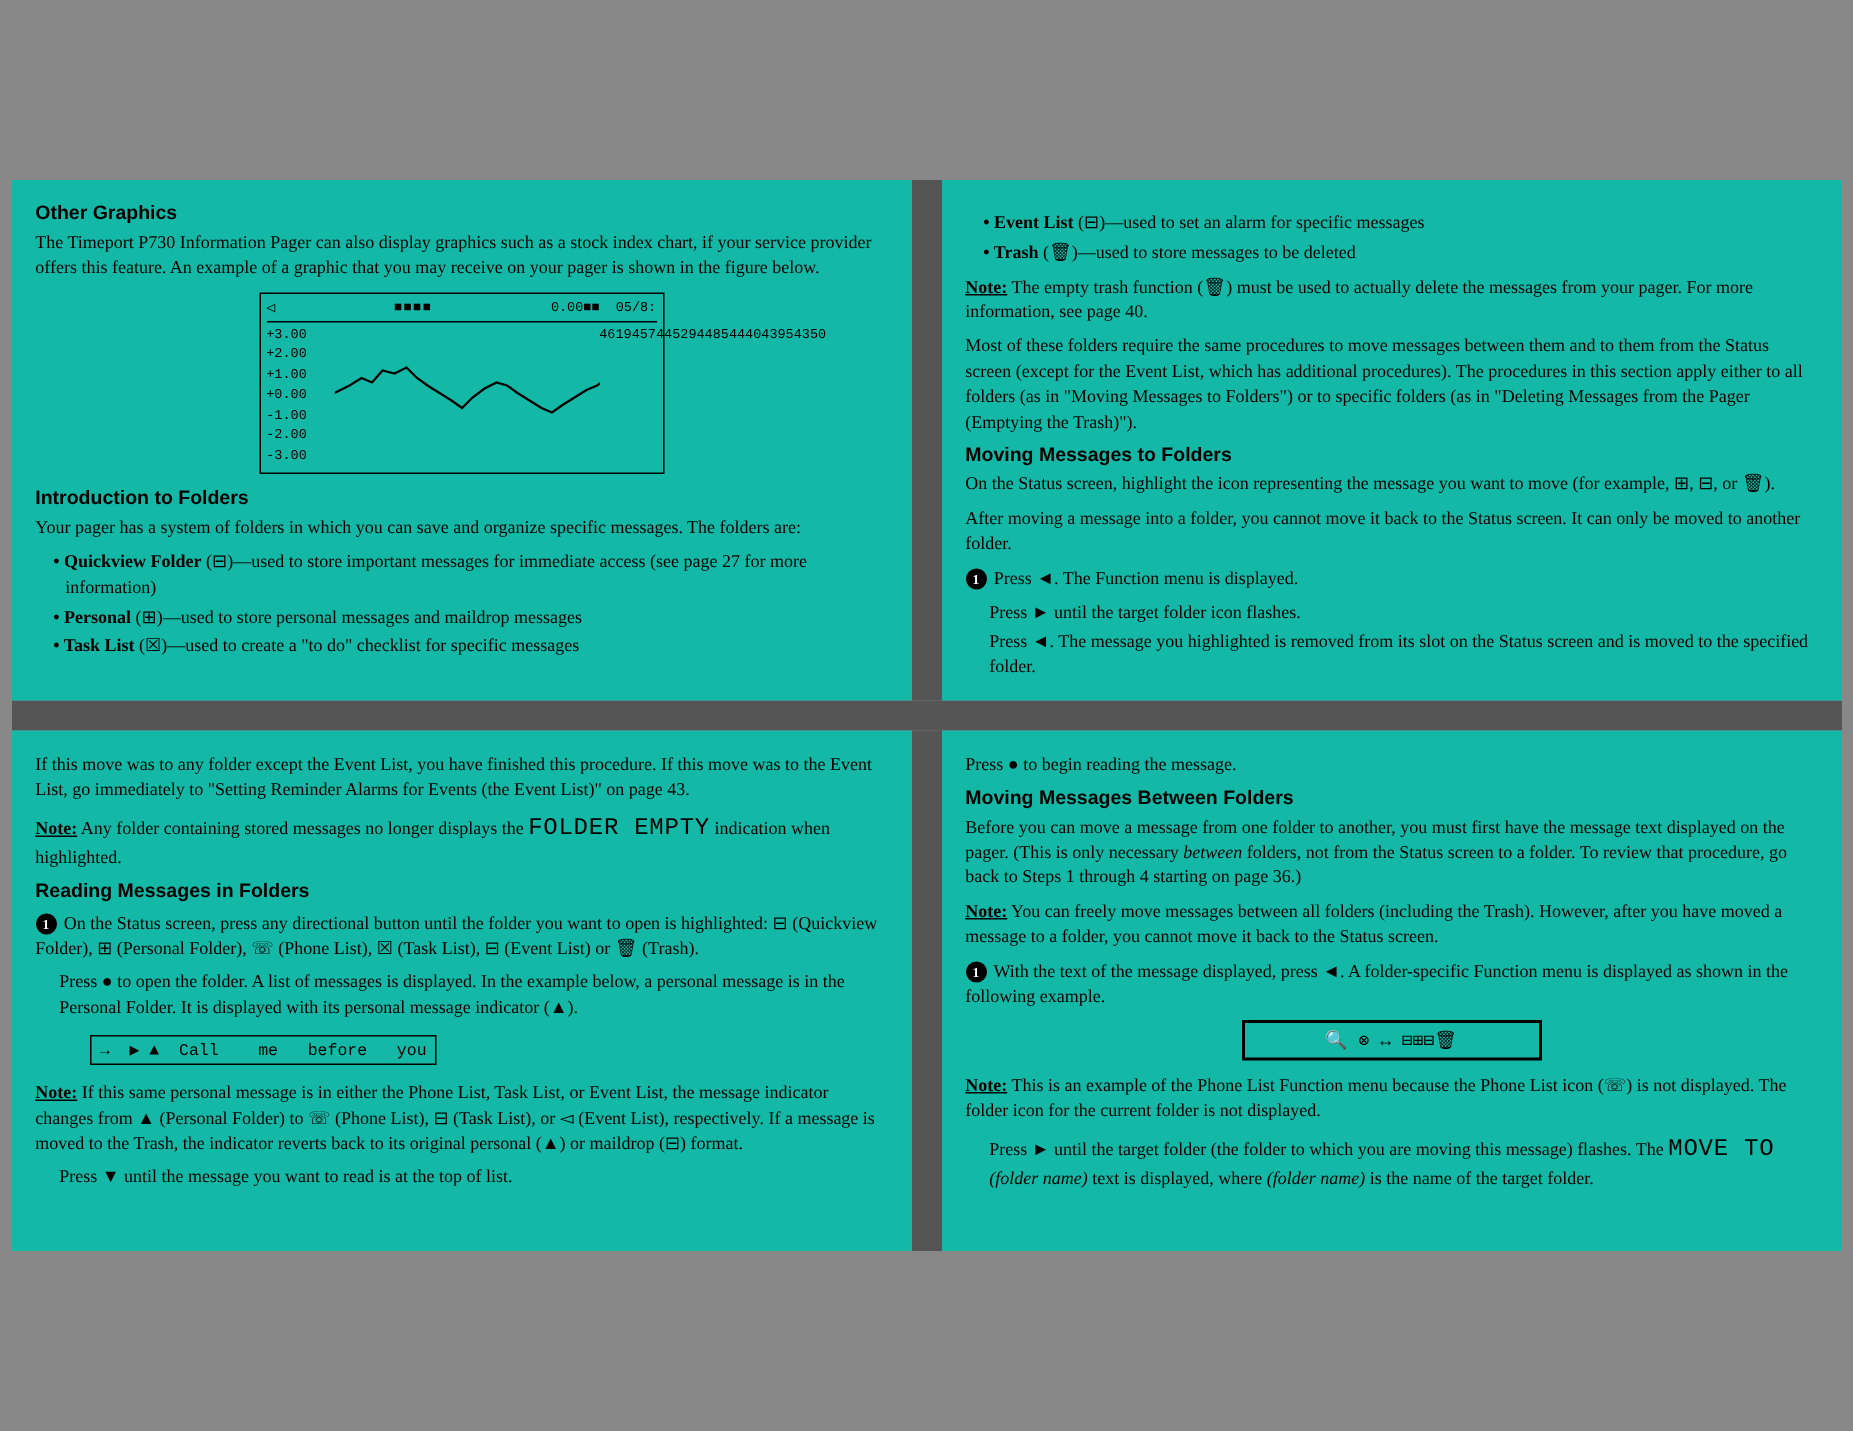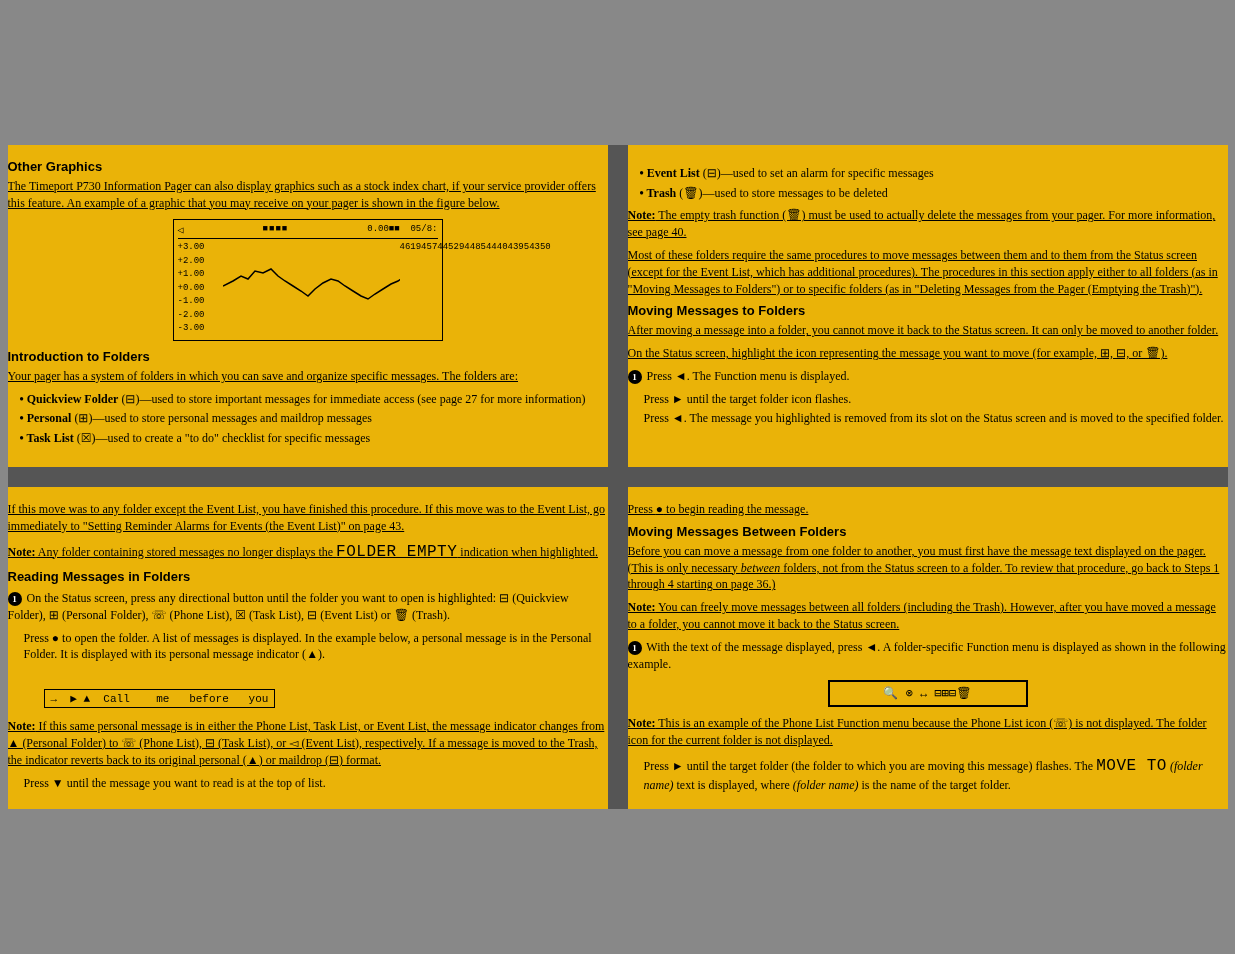--- a/index.html
+++ b/index.html
@@ -16,42 +16,41 @@
     }
     .page-container {
       width: 1220px;
       display: grid;
       grid-template-columns: 1fr 20px 1fr;
       grid-template-rows: 1fr 20px 1fr;
       gap: 0;
       background: #888;
     }
     .panel {
-      background: #eab308;
-      padding: 14px 0;
+      background: #14b8a6;
+      padding: 14px 16px;
       overflow: hidden;
       position: relative;
     }
     .divider-v {
       background: #555;
     }
     .divider-h {
       background: #555;
       grid-column: 1 / 4;
     }
     .section-title {
       font-family: Arial, Helvetica, sans-serif;
       font-weight: bold;
       font-size: 13px;
       margin-bottom: 4px;
     }
     p {
       margin-bottom: 6px;
       line-height: 1.4;
-      text-decoration: underline;
     }
     .bullet-list {
       margin: 6px 0 6px 12px;
       list-style: none;
     }
     .bullet-list li {
       margin-bottom: 3px;
       line-height: 1.4;
       text-indent: -8px;
       padding-left: 8px;
@@ -131,21 +130,21 @@
       font-size: 16px;
       text-transform: uppercase;
       letter-spacing: 0.5px;
     }
     .call-display {
       border: 1px solid #000;
       padding: 2px 6px;
       font-family: 'Courier New', monospace;
       font-size: 11px;
       display: inline-block;
-      margin: 20px 0 4px 20px;
+      margin: 4px 0 4px 20px;
       text-align: center;
     }
     .function-menu-display {
       border: 2px solid #000;
       padding: 4px 10px;
       font-family: 'Courier New', monospace;
       font-size: 12px;
       display: block;
       text-align: center;
       margin: 8px auto;
@@ -217,22 +216,22 @@
       <li><strong>Trash</strong> (🗑)—used to store messages to be deleted</li>
     </ul>
 
     <p>
       <span class="note-underline">Note:</span> The empty trash function (🗑) must be used to actually delete the messages from your pager. For more information, see page 40.
     </p>
 
     <p>Most of these folders require the same procedures to move messages between them and to them from the Status screen (except for the Event List, which has additional procedures). The procedures in this section apply either to all folders (as in "Moving Messages to Folders") or to specific folders (as in "Deleting Messages from the Pager (Emptying the Trash)").</p>
 
     <div class="section-title">Moving Messages to Folders</div>
+    <p>On the Status screen, highlight the icon representing the message you want to move (for example, ⊞, ⊟, or 🗑).</p>
     <p>After moving a message into a folder, you cannot move it back to the Status screen. It can only be moved to another folder.</p>
-    <p>On the Status screen, highlight the icon representing the message you want to move (for example, ⊞, ⊟, or 🗑).</p>
 
     <div class="step-block">
       <span class="step-number">1</span>
       <span>Press <strong>◄</strong>. The Function menu is displayed.</span>
     </div>
     <div class="sub-step">
       Press <strong>►</strong> until the target folder icon flashes.
     </div>
     <div class="sub-step">
       Press <strong>◄</strong>. The message you highlighted is removed from its slot on the Status screen and is moved to the specified folder.

